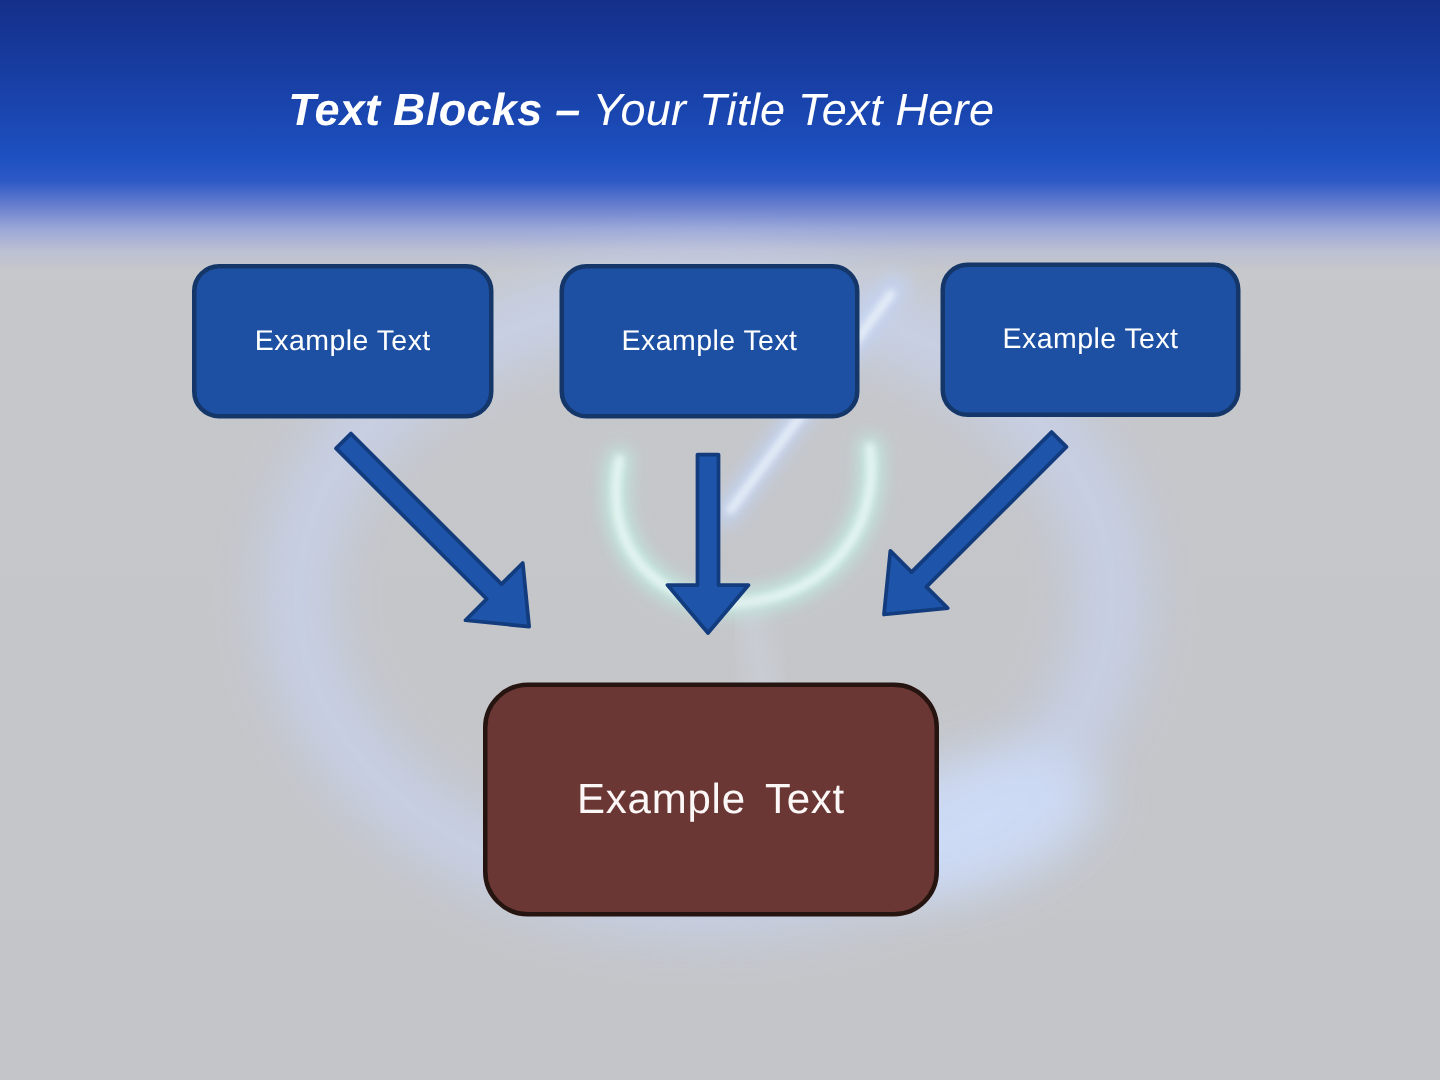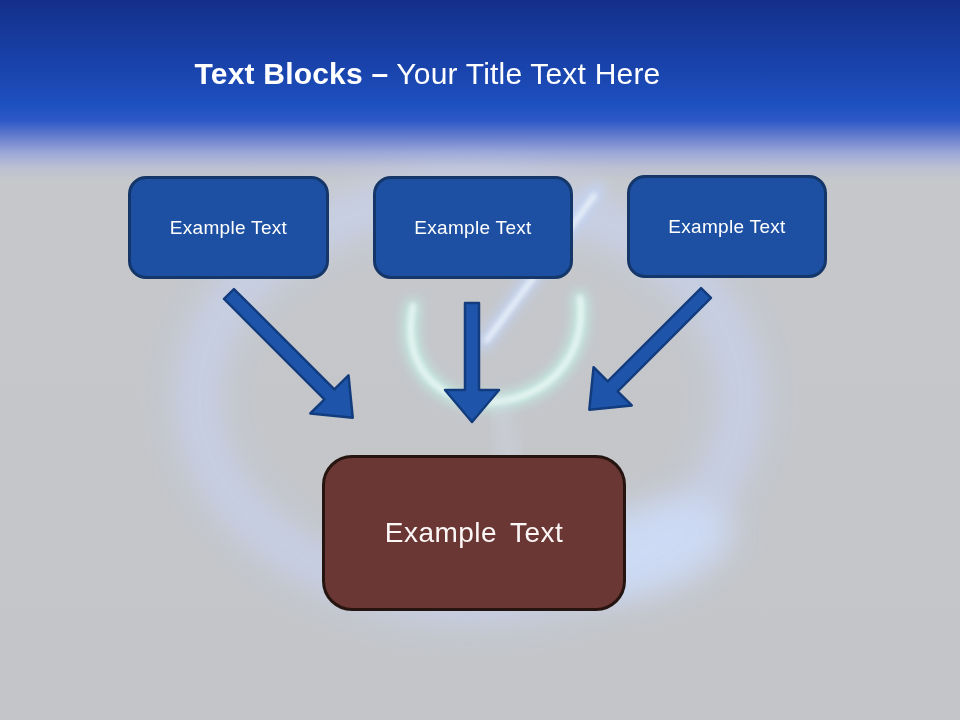--- a/index.html
+++ b/index.html
@@ -18,21 +18,21 @@
       #1d50c0 58%,
       #2d59c6 67%,
       #6d82cf 77%,
       #9ca8d8 85%,
       #bcc0d2 93%,
       #c5c7cb 100%);
   }
   .title {
     position:absolute; left:0; top:56px; width:855px;
     text-align:center; color:#ffffff; font-size:30px; line-height:36px;
-    letter-spacing:0.2px; white-space:nowrap;
+    letter-spacing:0.2px; white-space:nowrap;font-style:italic;
   }
   .title .bold { font-weight:700; }
   .title .reg  { font-weight:400; }
   
   .layer { position:absolute; left:0; top:0; width:960px; height:720px; pointer-events:none; }
   
   .block {
     position:absolute; top:176px; height:97px; width:195px;
     background:#1d50a2; border:3px solid #143668; border-radius:18px;
     display:flex; align-items:center; justify-content:center;

